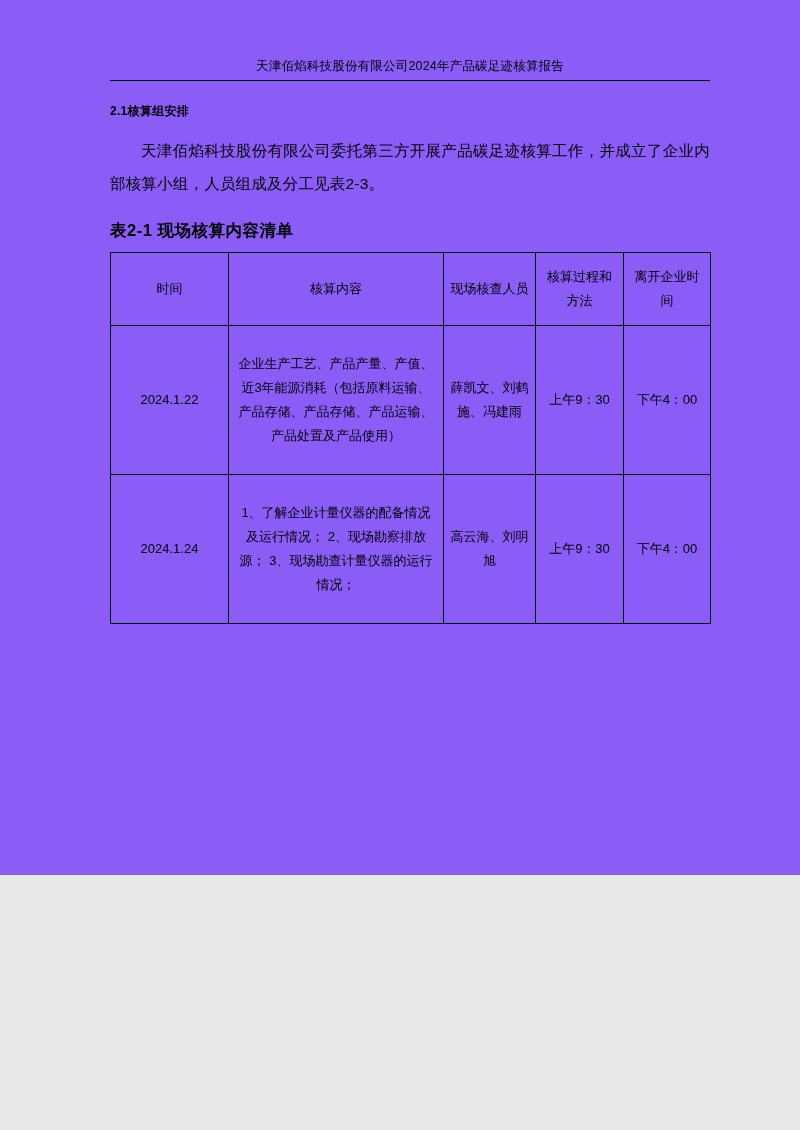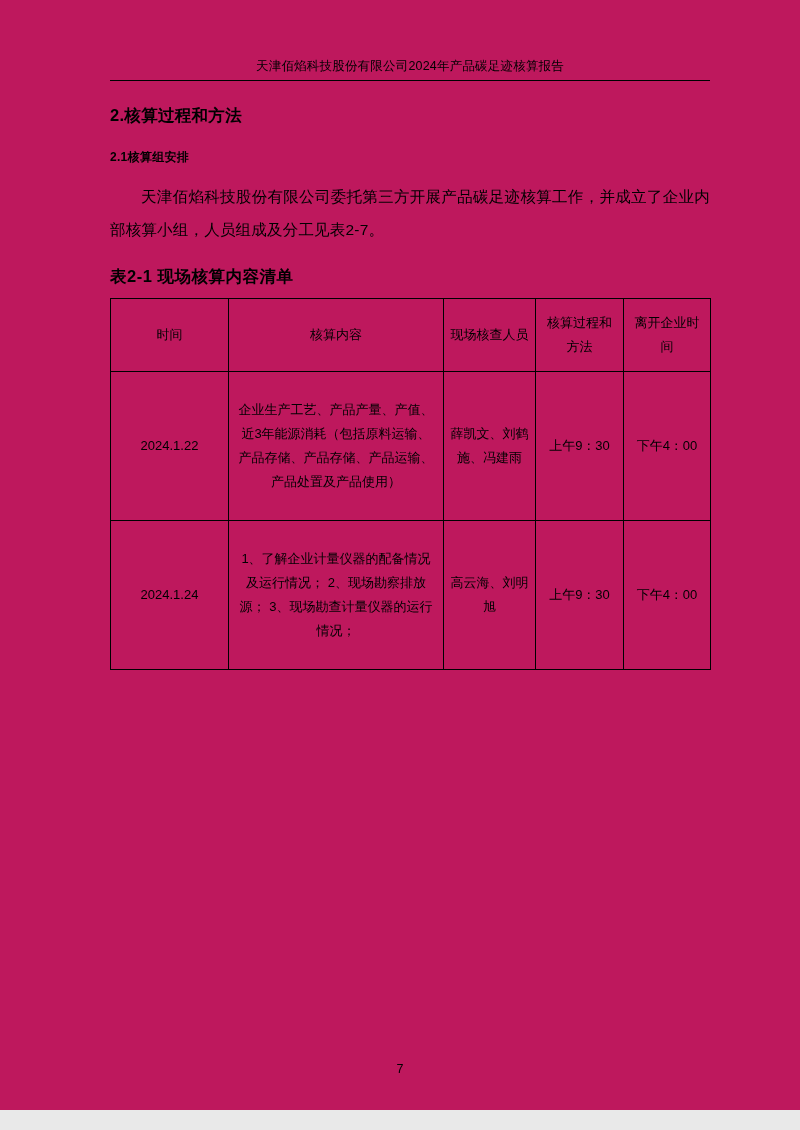--- a/index.html
+++ b/index.html
@@ -2,22 +2,22 @@
 <html lang="zh"><head>
 <meta charset="utf-8">
 <style>
   html, body {
     margin: 0;
     padding: 0;
     background: #e9e9e9;
   }
   .page {
     width: 800px;
-    height: 1110px;
-    background: #be185d;
+    height: 875px;
+    background: #8b5cf6;
     margin: 0 auto;
     position: relative;
     box-sizing: border-box;
     font-family: "Liberation Sans", "DejaVu Sans", sans-serif;
     color: #000000;
     overflow: hidden;
   }
   .content {
     position: absolute;
     left: 110px;
@@ -110,25 +110,24 @@
 <body>
 
 <div class="page">
   <div class="content">
 
     <div class="header-area">
       <div class="header-text">天津佰焰科技股份有限公司2024年产品碳足迹核算报告</div>
       <div class="header-rule"></div>
     </div>
 
-    <h2 class="section-title">2.核算过程和方法</h2>
 
     <h3 class="subsection-title">2.1核算组安排</h3>
 
-    <p class="body-text">天津佰焰科技股份有限公司委托第三方开展产品碳足迹核算工作，并成立了企业内部核算小组，人员组成及分工见表2-7。</p>
+    <p class="body-text">天津佰焰科技股份有限公司委托第三方开展产品碳足迹核算工作，并成立了企业内部核算小组，人员组成及分工见表2-3。</p>
 
     <div class="table-caption">表2-1  现场核算内容清单</div>
 
     <table class="audit-table">
       <colgroup>
         <col class="col-time">
         <col class="col-content">
         <col class="col-person">
         <col class="col-in">
         <col class="col-out">

